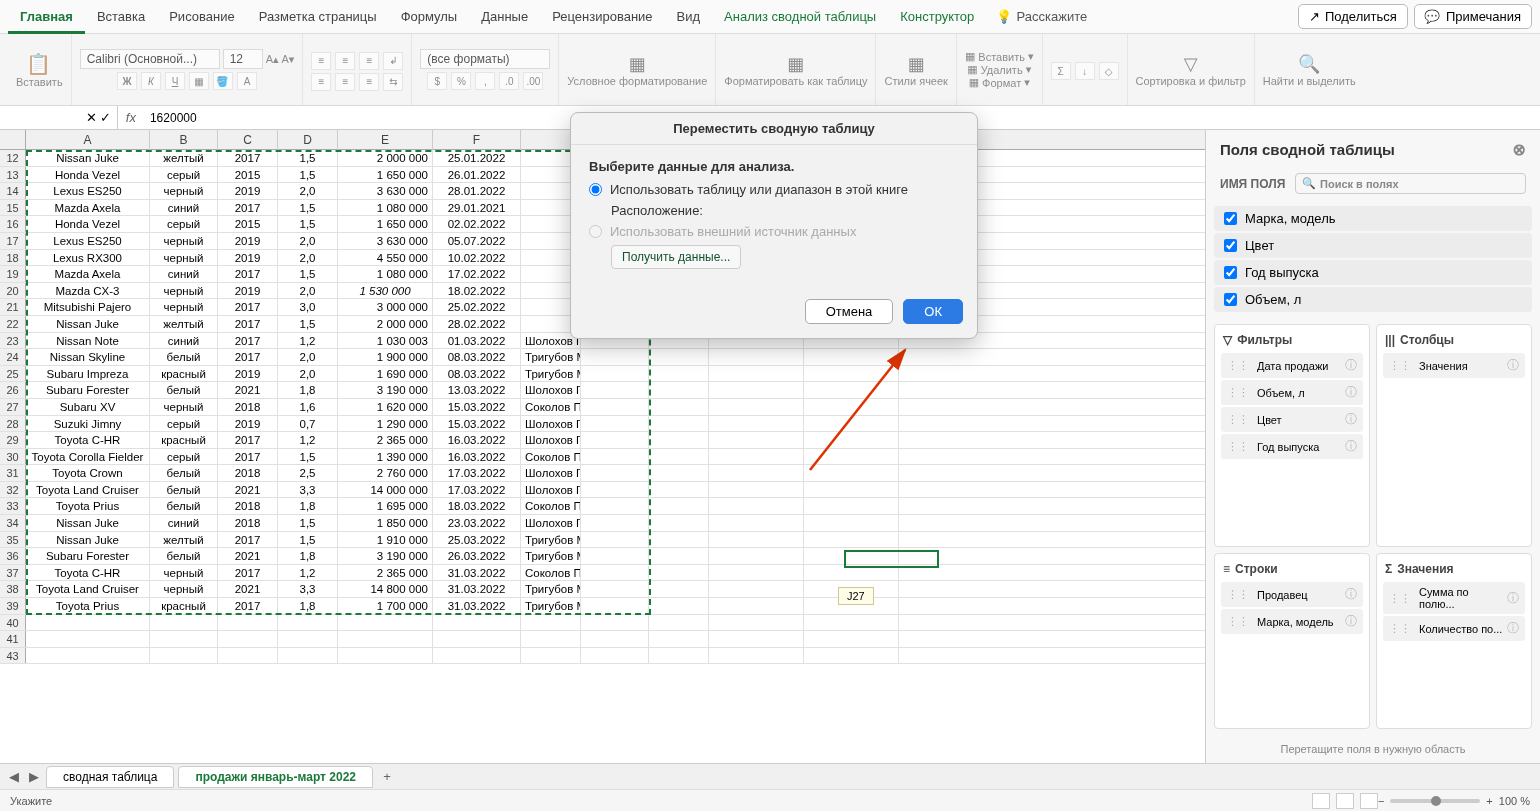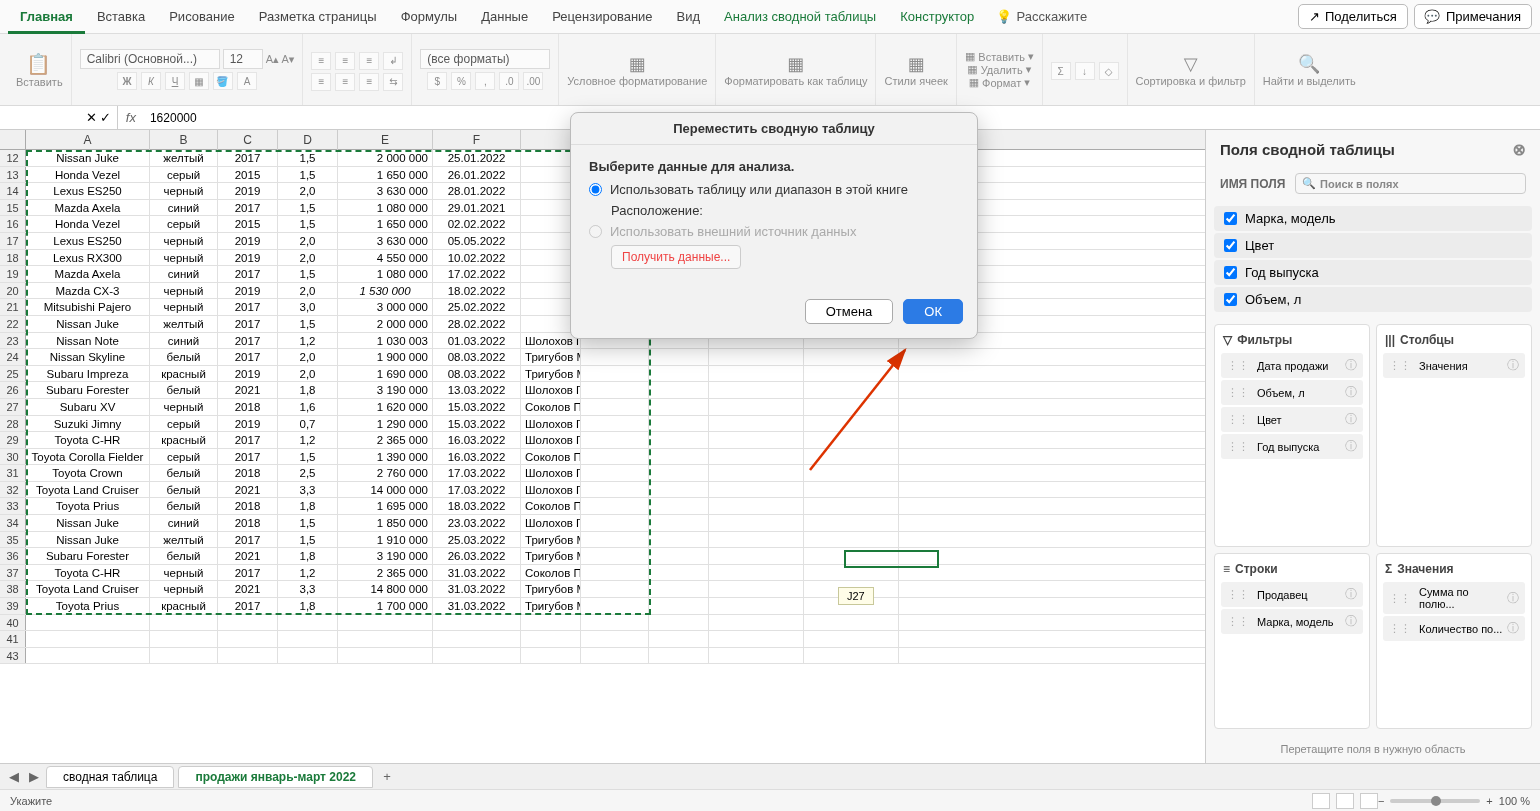--- a/index.html
+++ b/index.html
@@ -79,21 +79,21 @@
 .dialog-body { padding: 14px 18px; font-size: 13px; color: #333; }
 .dialog-body .sect { margin: 8px 0; }
 .radio-row { display: flex; align-items: center; gap: 8px; margin: 6px 0; }
 .radio-row.disabled { color: #aaa; }
 .loc-row { display: flex; align-items: center; gap: 6px; margin: 6px 0 6px 22px; }
 .loc-input-wrap { border: 2px solid #d44; padding: 2px; display: flex; align-items: center; }
 .loc-input { border: 1px solid #888; padding: 2px 4px; width: 200px; font-size: 12px; }
 .dialog-buttons { display: flex; justify-content: flex-end; gap: 10px; padding: 8px 14px 14px; }
 .dbtn { padding: 4px 20px; border-radius: 5px; border: 1px solid #aaa; background: #fff; cursor: pointer; font-size: 13px; }
 .dbtn.primary { background: #2c7be5; color: #fff; border-color: #2c7be5; }
-.get-data-btn { border: 1px solid #ccc; background: #f8f8f8; padding: 4px 10px; color: #ef4444; border-radius: 4px; margin-left: 22px; font-size: 12px; }
+.get-data-btn { border: 1px solid #ccc; background: #f8f8f8; padding: 4px 10px; color: #14532d; border-radius: 4px; margin-left: 22px; font-size: 12px; }
 
 .cell-ref-tip { position: absolute; left: 838px; top: 457px; background: #fffde8; border: 1px solid #c8c89a; padding: 2px 8px; font-size: 11px; z-index: 30; }
 .arrow-svg { position: absolute; left: 790px; top: 340px; z-index: 40; pointer-events: none; }
 
 .close-x { cursor: pointer; color: #888; font-size: 16px; }
 .info-i { color: #bbb; font-size: 12px; }
 .mini-icon-row { display: flex; gap: 6px; align-items: center; }
 .view-btn { width: 18px; height: 16px; border: 1px solid #ccc; background: #fff; display: inline-block; }
 </style>
 </head>
@@ -307,21 +307,21 @@
           <div class="cell" style="width: 95px;"></div>
           <div class="cell" style="width: 95px;"></div>
         </div>
         <div class="row">
           <div class="rowh">17</div>
           <div class="cell" style="width: 124px;">Lexus ES250</div>
           <div class="cell" style="width: 68px;">черный</div>
           <div class="cell" style="width: 60px;">2019</div>
           <div class="cell" style="width: 60px;">2,0</div>
           <div class="cell" style="width: 95px; text-align: right;">3 630 000</div>
-          <div class="cell" style="width: 88px;">05.05.2022</div>
+          <div class="cell" style="width: 88px;">05.07.2022</div>
           <div class="cell" style="width: 60px;"></div>
           <div class="cell" style="width: 68px;"></div>
           <div class="cell" style="width: 60px;"></div>
           <div class="cell" style="width: 95px;"></div>
           <div class="cell" style="width: 95px;"></div>
         </div>
         <div class="row">
           <div class="rowh">18</div>
           <div class="cell" style="width: 124px;">Lexus RX300</div>
           <div class="cell" style="width: 68px;">черный</div>

